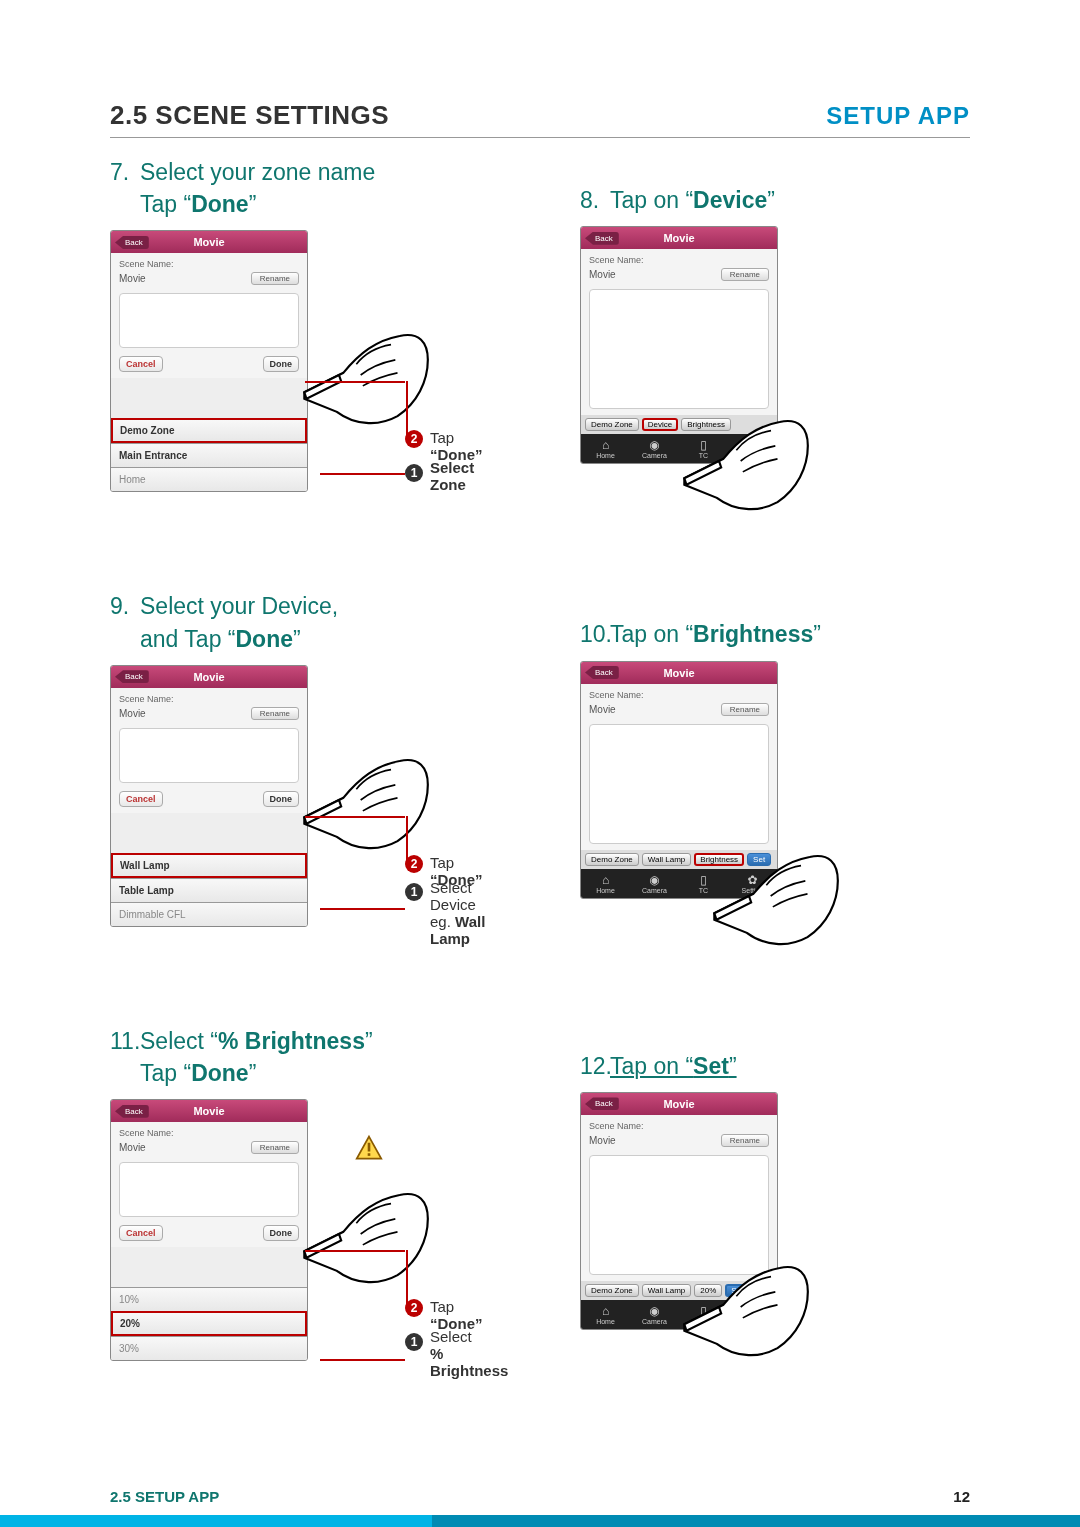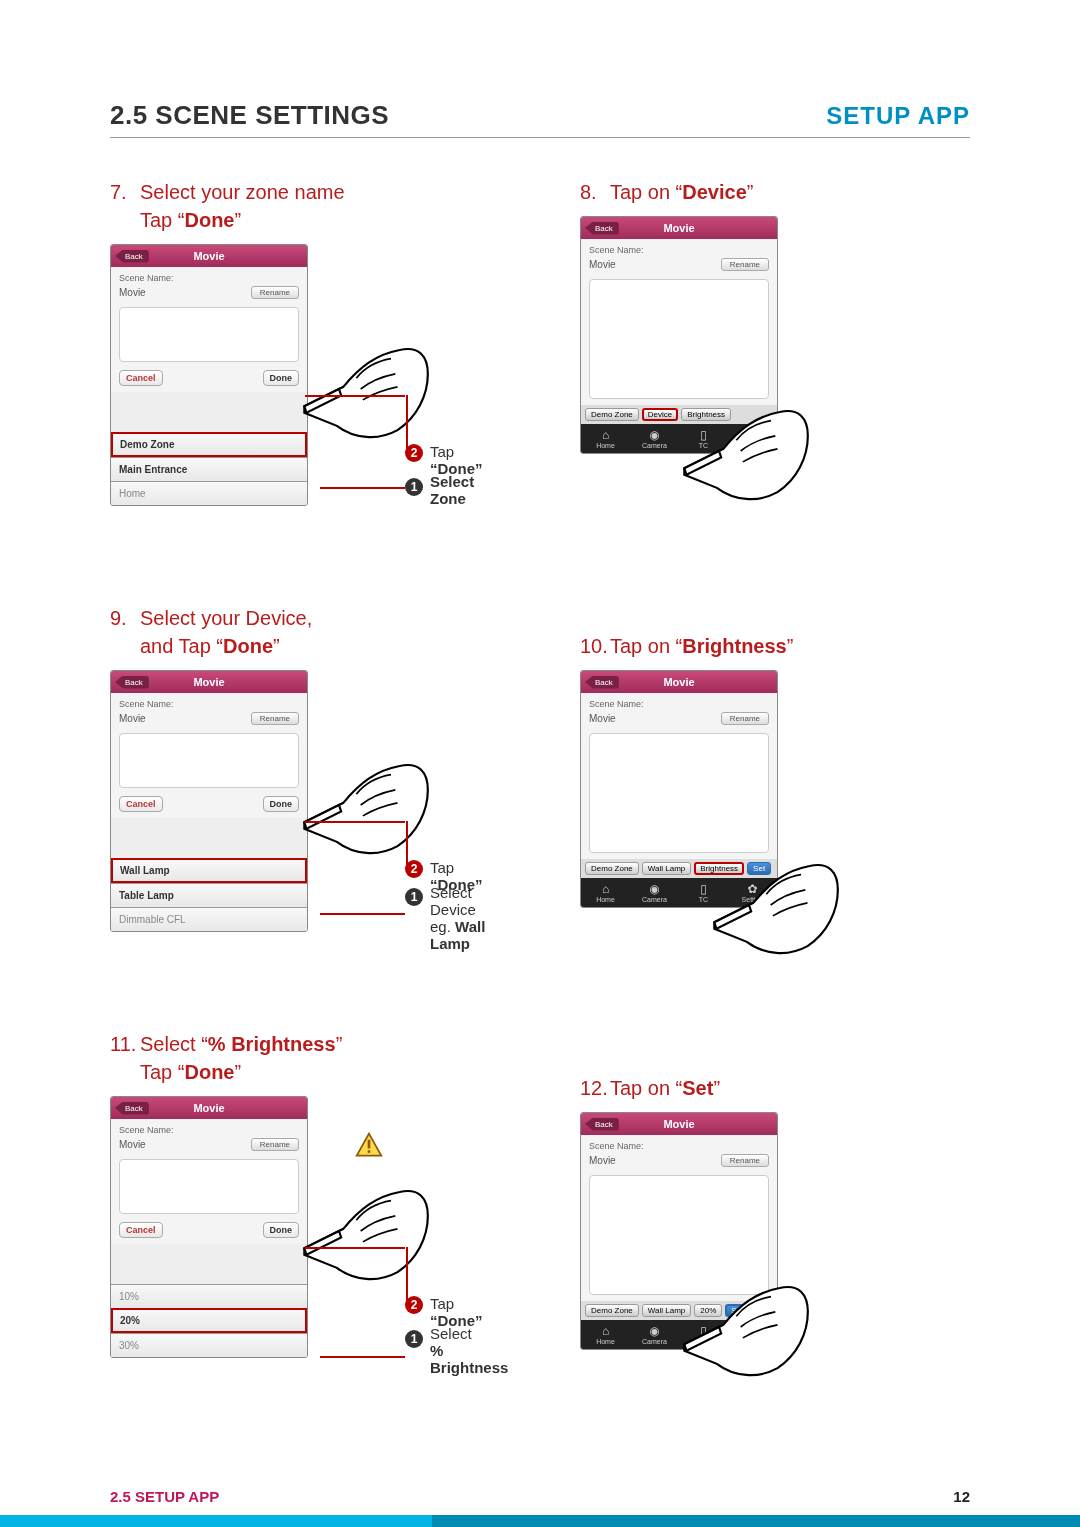--- a/index.html
+++ b/index.html
@@ -15,33 +15,33 @@
     padding: 100px 110px 0 110px;
     position: relative;
     background: #fff;
   }
   .header-row {
     display: flex;
     justify-content: space-between;
     align-items: baseline;
     border-bottom: 1px solid #999;
     padding-bottom: 6px;
-    margin-bottom: 40px;
+    margin-bottom: 18px;
   }
   .h-left { font-size: 26px; font-weight: bold; color: #333; letter-spacing: 0.5px; }
   .h-right { font-size: 24px; font-weight: bold; color: #008fc5; letter-spacing: 1px; }
 
   .grid {
     display: grid;
     grid-template-columns: 1fr 1fr;
     column-gap: 80px;
     row-gap: 40px;
   }
   .cell { }
-  .step-text { font-size: 20px; color: #b91c1c; margin-bottom: 10px; line-height: 1.4; }
+  .step-text { font-size: 23px; color: #0f766e; margin-bottom: 10px; line-height: 1.4; }
   .step-text .n { display:inline-block; width: 30px; }
   .step-text b { font-weight: bold; }
 
   .mock-wrap { position: relative; height: 300px; }
   .mock-wrap.tall { height: 320px; }
 
   
   .phone {
     position: absolute;
     width: 198px;
@@ -114,21 +114,21 @@
 
   
   .footer {
     position: absolute;
     left: 0; right: 0; bottom: 0;
     height: 36px;
   }
   .footer-bar { position:absolute; left:0; bottom:0; height:12px; background:#00b4e6; }
   .footer-bar.dark { background:#008bb3; }
   .footer-row { position:absolute; bottom: 22px; left:110px; right:110px; display:flex; justify-content:space-between; font-size:15px; font-weight:bold; }
-  .footer-l { color:#be185d; }
+  .footer-l { color:#0f766e; }
   .footer-r { color:#222; }
 </style>
 </head>
 <body>
 
 <svg width="0" height="0" style="position:absolute">
   <symbol id="hand-point" viewBox="0 0 120 100">
     <path d="M 4 66 L 40 48 C 55 30, 70 18, 92 14 C 110 10, 118 20, 118 36 C 118 56, 108 76, 90 88 C 72 98, 50 96, 34 84 L 4 72 Z" fill="#fff" stroke="#000" stroke-width="2"></path>
     <path d="M 4 66 L 36 50 L 38 56 L 6 72 Z" fill="#fff" stroke="#000" stroke-width="2"></path>
     <path d="M 52 40 C 60 30, 72 24, 84 22" fill="none" stroke="#000" stroke-width="1.5"></path>
@@ -189,21 +189,21 @@
         <div class="line" style="left:296px; top:151px; width:2px; height:58px;"></div>
         <div class="callout-text" style="left:320px; top:199px;"><span>Tap </span><b>“Done”</b></div>
 
         <div class="line" style="left:210px; top:243px; width:85px;"></div>
         <div class="bullet dark" style="left:295px; top:234px;">1</div>
         <div class="callout-text" style="left:320px; top:229px;"><b>Select</b><br><b>Zone</b></div>
       </div>
     </div>
 
     <div class="cell">
-      <div class="step-text" style="">
+      <div class="step-text" style="margin-top:28px;">
         <span class="n">8.</span><span>Tap on “</span><b>Device</b><span>”</span>
       </div>
       <div class="mock-wrap tall">
         <div class="phone">
           <div class="titlebar">
             <div class="back-btn">Back</div>
             <div class="title-c">Movie</div>
           </div>
           <div class="body-area">
             <div class="label-sm">Scene Name:</div>
@@ -362,21 +362,21 @@
 
         <div class="line" style="left:210px; top:260px; width:85px;"></div>
         <div class="bullet dark" style="left:295px; top:234px;">1</div>
         <div class="callout-text" style="left:320px; top:229px;">
           <span>Select</span><br><b>% Brightness</b>
         </div>
       </div>
     </div>
 
     <div class="cell">
-      <div class="step-text" style="margin-top:44px;">
+      <div class="step-text" style="margin-top:25px;text-decoration:underline;">
         <span class="n">12.</span><span>Tap on “</span><b>Set</b><span>”</span>
       </div>
       <div class="mock-wrap tall">
         <div class="phone">
           <div class="titlebar">
             <div class="back-btn">Back</div>
             <div class="title-c">Movie</div>
           </div>
           <div class="body-area">
             <div class="label-sm">Scene Name:</div>

